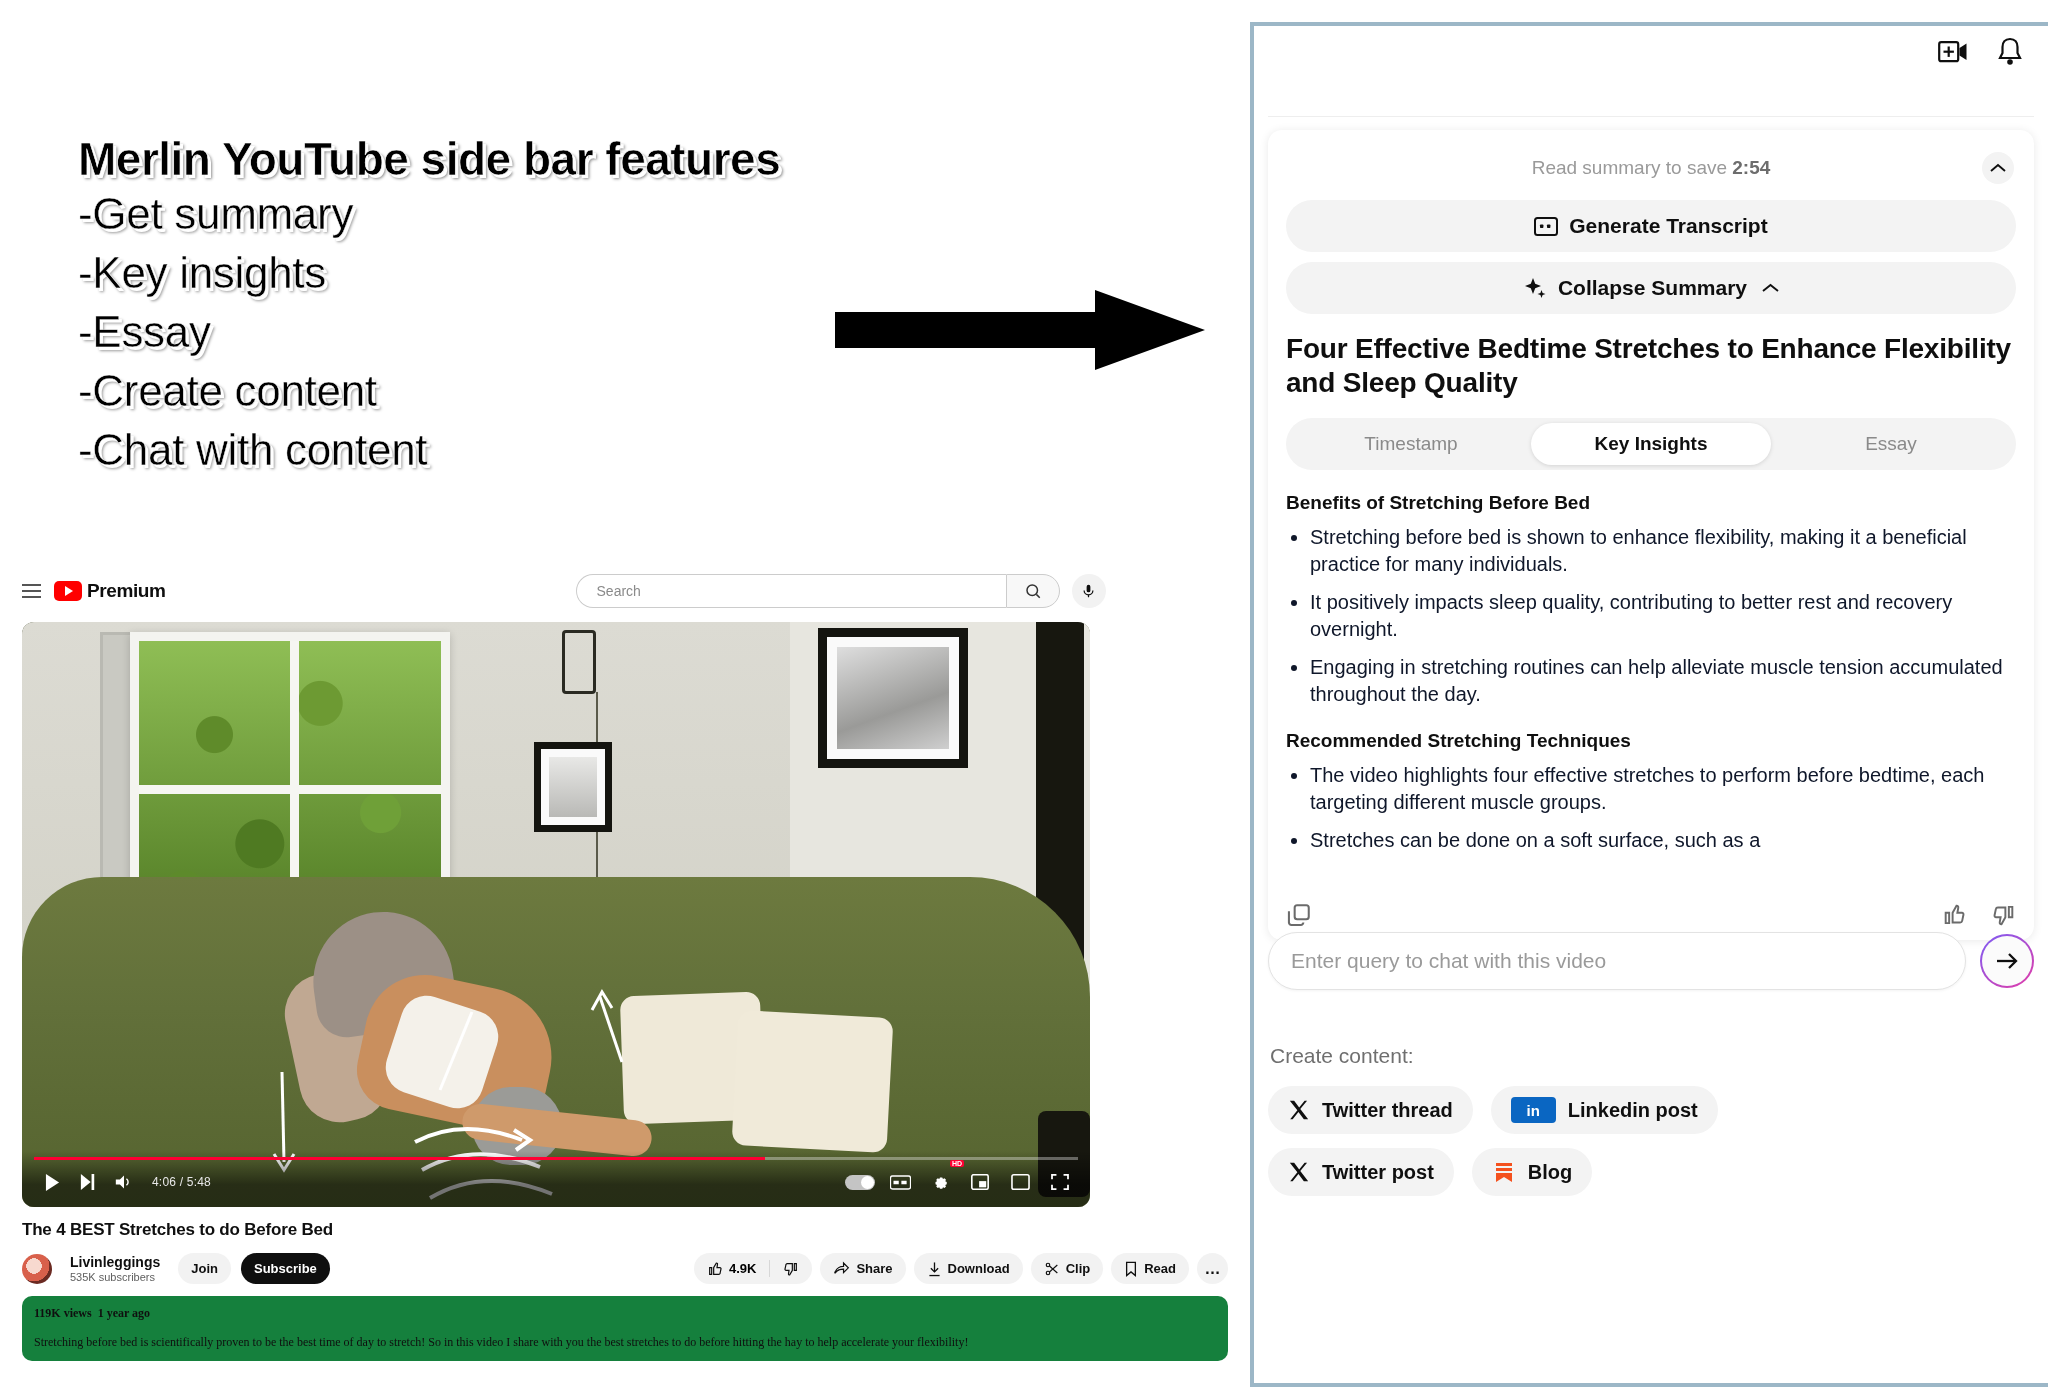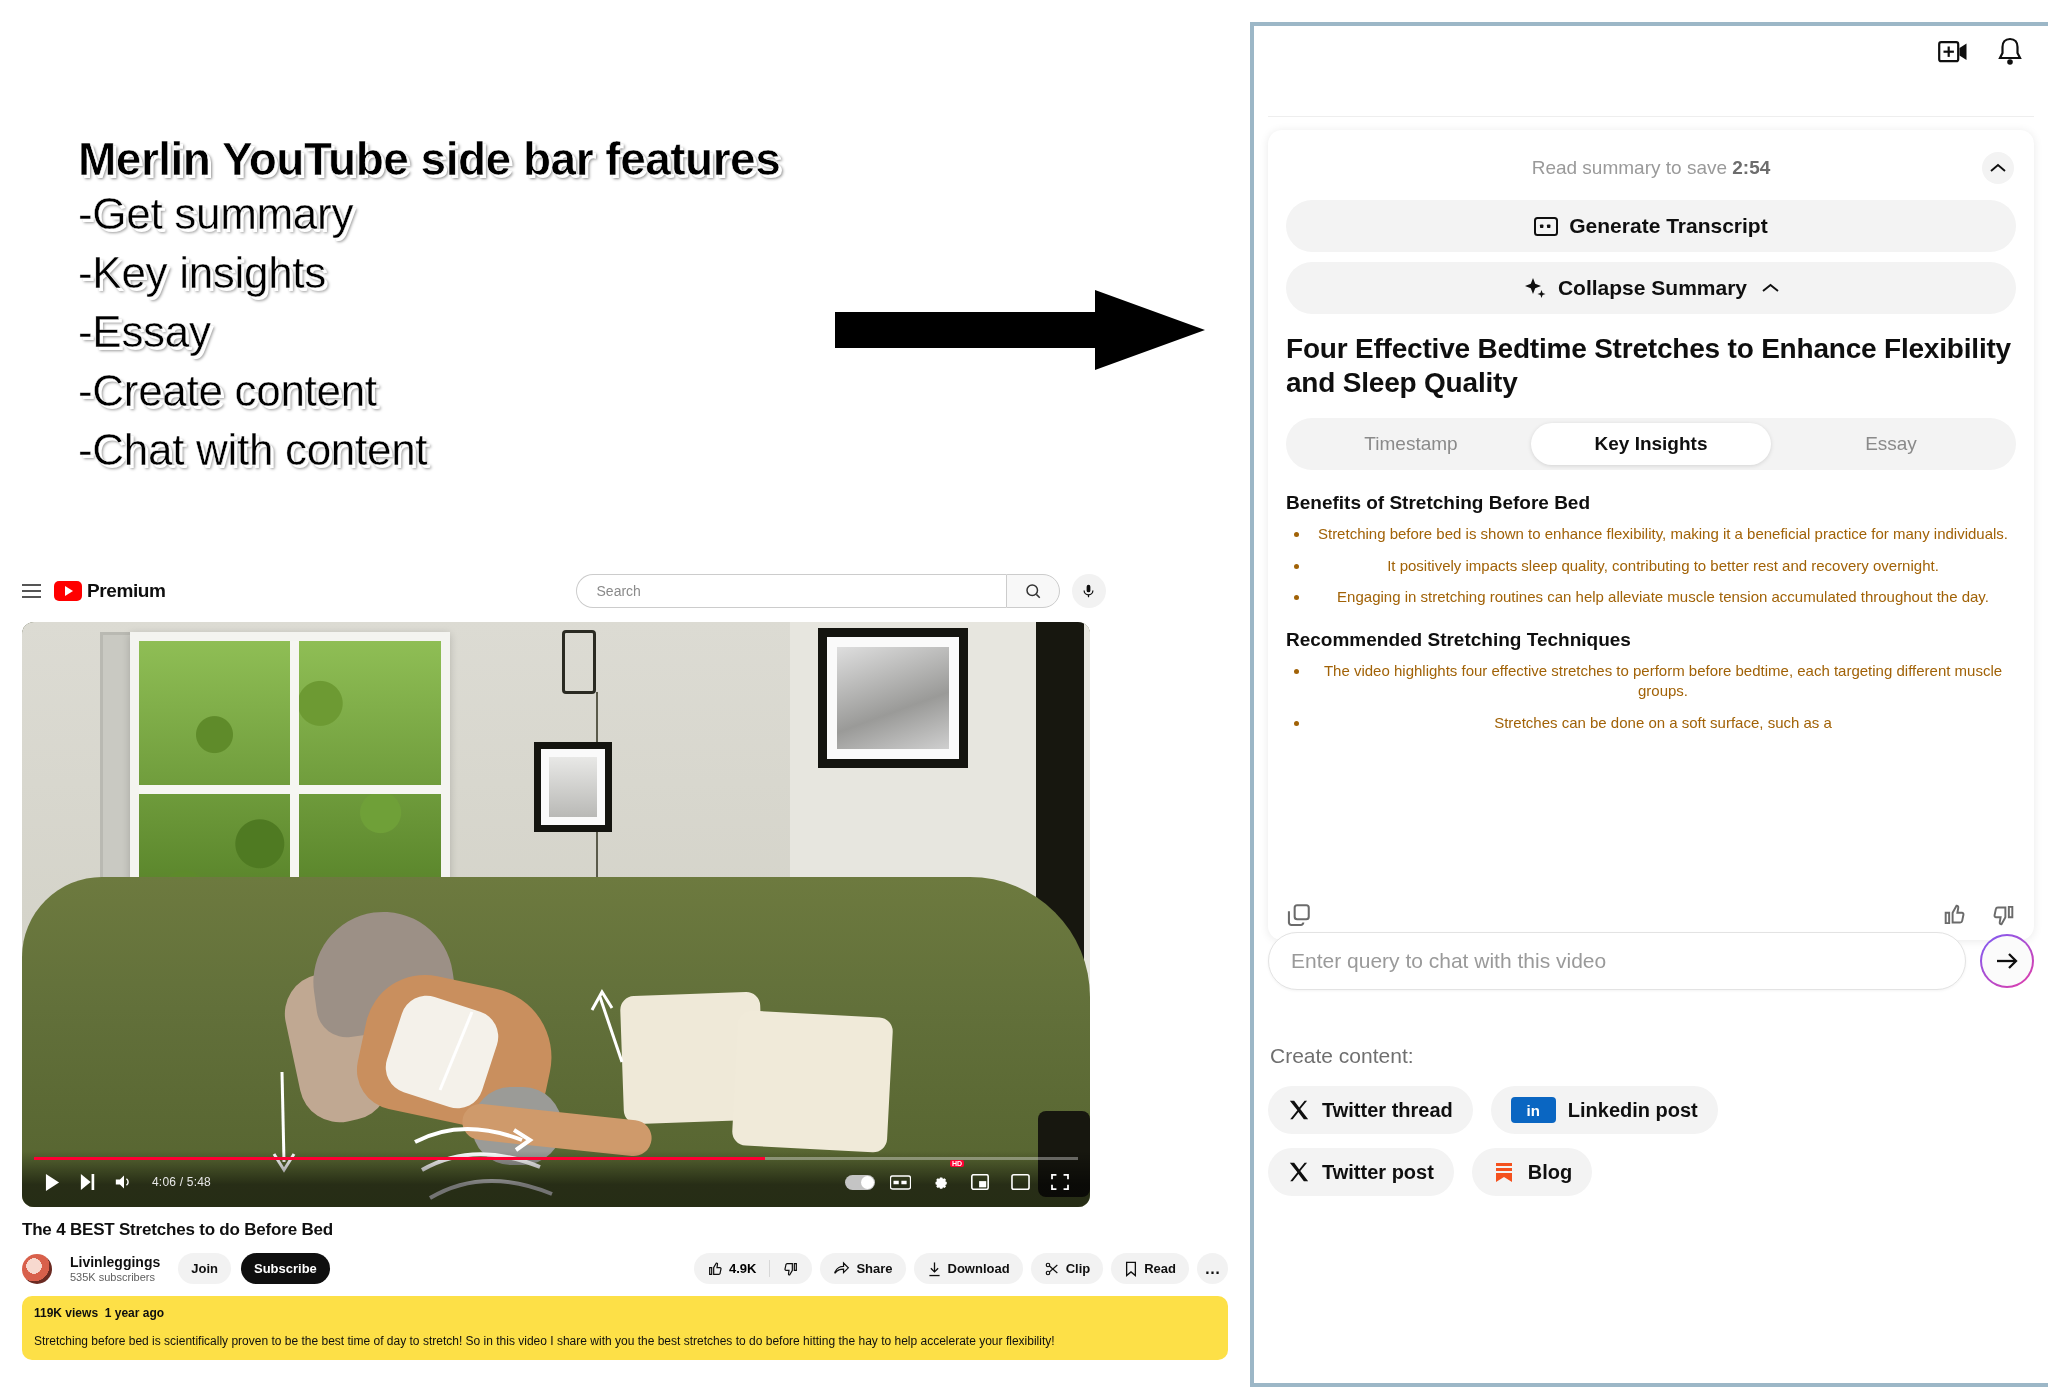--- a/index.html
+++ b/index.html
@@ -171,21 +171,21 @@
     font-size:13px; font-weight:600; cursor:pointer; white-space:nowrap;
   }
   .chip.dark { background:#0f0f0f; color:#fff; }
   .chip.ghost { background:#f2f2f2; }
   .actions { margin-left:auto; display:flex; align-items:center; gap:8px; }
   .likegrp { display:flex; align-items:center; background:#f2f2f2; border-radius:16px; height:31px; }
   .likegrp .lk { display:flex; align-items:center; gap:6px; padding:0 13px; font-size:13px; font-weight:600; }
   .likegrp .sep { width:1px; height:17px; background:#d7d7d7; }
   .likegrp .dk { padding:0 13px; display:flex; align-items:center; }
   .dots { width:31px; height:31px; border-radius:50%; background:#f2f2f2; display:flex; align-items:center; justify-content:center; font-size:16px; color:#0f0f0f; font-weight:700;}
-  .desc { margin-top:12px; background:#fde047; border-radius:10px; padding:10px 12px; }
+  .desc { margin-top:12px; background:#15803d; border-radius:10px; padding:10px 12px;font-family:Liberation Serif, serif; }
   .desc-views { font-size:12px; font-weight:700; color:#0f0f0f; }
   .desc-body { font-size:12px; color:#0f0f0f; margin-top:13px; line-height:1.4; }
 
   
   .merlin {
     position:absolute; right:0; top:22px;
     width: 798px; height: 1365px;
     background:#fff;
     border:4px solid #9cb7c7;
     border-right:none;
@@ -208,21 +208,21 @@
     margin-top:10px; height:52px; border-radius:26px; background:#f3f3f3;
     display:flex; align-items:center; justify-content:center; gap:11px;
     font-size:21px; font-weight:600; color:#0f0f0f; cursor:pointer;
   }
   .sum-title { font-size:28px; font-weight:700; color:#0f0f0f; line-height:1.22; margin-top:18px; letter-spacing:-.2px; }
   .tabs { margin-top:18px; height:52px; background:#f3f3f3; border-radius:26px; display:flex; align-items:center; padding:5px; }
   .tab { flex:1; height:42px; border-radius:21px; display:flex; align-items:center; justify-content:center; font-size:19px; color:#8a8a8a; cursor:pointer; }
   .tab.active { background:#fff; color:#0f0f0f; font-weight:700; box-shadow:0 1px 4px rgba(0,0,0,.13); }
   .sec-h { font-size:19px; font-weight:700; color:#0f0f0f; margin-top:22px; }
   ul.bul { margin:10px 0 0 0; padding-left:24px; }
-  ul.bul li { font-size:15px; line-height:1.35; color:#a16207; margin-bottom:11px;text-align:center; }
+  ul.bul li { font-size:20px; line-height:1.35; color:#0f172a; margin-bottom:11px; }
 
   .fbrow { position:absolute; left:18px; right:18px; bottom:12px; display:flex; align-items:center; }
   .fbright { margin-left:auto; display:flex; gap:22px; }
 
   .chatrow { position:absolute; left:14px; right:14px; top:906px; display:flex; align-items:center; gap:14px; }
   .chatinput { flex:1; height:58px; border:1px solid #e3e3e3; border-radius:29px; display:flex; align-items:center; padding:0 22px; background:#fff; box-shadow:0 1px 3px rgba(0,0,0,.05); }
   .chatph { font-size:21px; color:#9a9a9a; }
   .sendbtn-w { width:54px; height:54px; border-radius:50%; padding:2px; background: linear-gradient(140deg,#7c5cf5,#e23ca8); display:flex; align-items:center; justify-content:center; }
   .sendbtn-in { width:100%; height:100%; border-radius:50%; background:#fbfbfb; display:flex; align-items:center; justify-content:center; }
 

